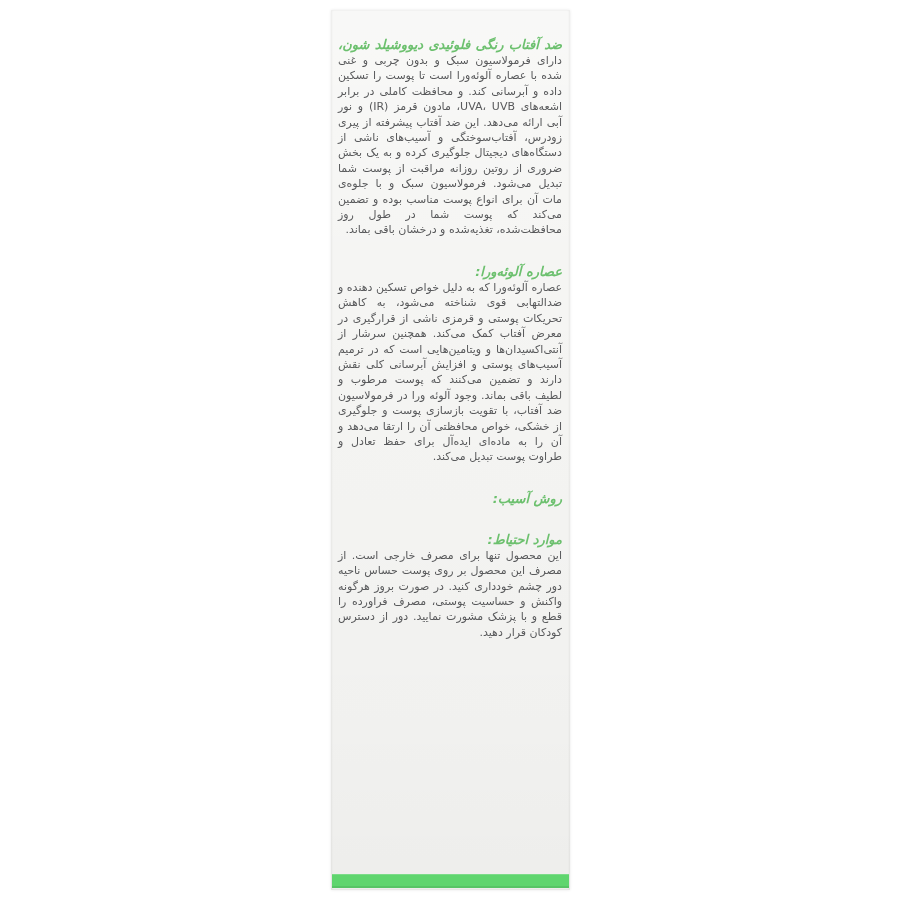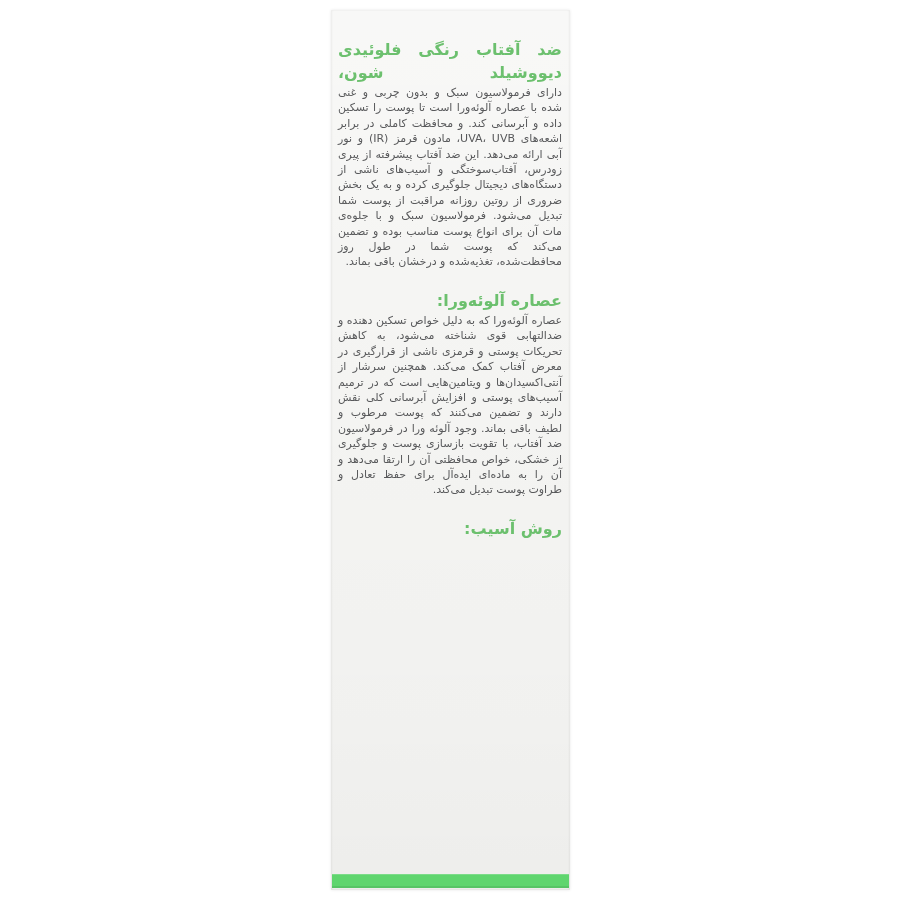--- a/index.html
+++ b/index.html
@@ -38,27 +38,28 @@
     left: 7px;
     right: 8px;
     direction: rtl;
     unicode-bidi: embed;
     text-align: justify;
     color: var(--body-text, #58595b);
     font-size: 11px;
     line-height: 15.4px;
   }
   .sec { margin: 0; }
-  .sec + .sec { margin-top: 19px; }
+  .sec + .sec { margin-top: 27px; }
   .heading {
     color: var(--accent-green, #6cc06e);
     font-weight: 700;
-    font-size: 16px;
-    line-height: 23px;
+    font-size: 13px;
+    line-height: 14px;
     margin: 0 0 1px 0;
+    font-style: italic;
   }
   .heading.stretch {
     text-align: justify;
     text-align-last: justify;
   }
   .bodytext {
     margin: 0;
     text-align: justify;
   }
   
@@ -87,18 +88,20 @@
       <section class="sec">
         <div class="heading">عصاره آلوئه‌ورا:</div>
         <p class="bodytext">عصاره آلوئه‌ورا که به دلیل خواص تسکین دهنده و ضدالتهابی قوی شناخته می‌شود، به کاهش تحریکات پوستی و قرمزی ناشی از قرارگیری در معرض آفتاب کمک می‌کند. همچنین سرشار از آنتی‌اکسیدان‌ها و ویتامین‌هایی است که در ترمیم آسیب‌های پوستی و افزایش آبرسانی کلی نقش دارند و تضمین می‌کنند که پوست مرطوب و لطیف باقی بماند. وجود آلوئه ورا در فرمولاسیون ضد آفتاب، با تقویت بازسازی پوست و جلوگیری از خشکی، خواص محافظتی آن را ارتقا می‌دهد و آن را به ماده‌ای ایده‌آل برای حفظ تعادل و طراوت پوست تبدیل می‌کند.</p>
       </section>
 
       <section class="sec">
         <div class="heading">روش آسیب:</div>
       </section>
 
       <section class="sec">
+        <div class="heading">موارد احتیاط:</div>
+        <p class="bodytext">این محصول تنها برای مصرف خارجی است. از مصرف این محصول بر روی پوست حساس ناحیه دور چشم خودداری کنید. در صورت بروز هرگونه واکنش و حساسیت پوستی، مصرف فراورده را قطع و با پزشک مشورت نمایید. دور از دسترس کودکان قرار دهید.</p>
       </section>
 
     </div>
     <div class="stripe"></div>
   </div>
 </div>
 
 </body></html>

